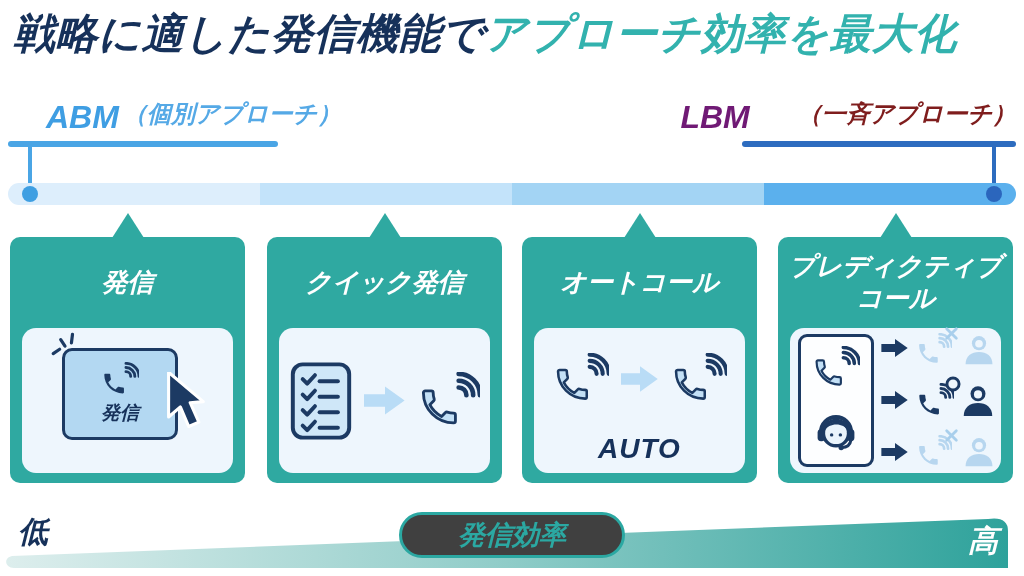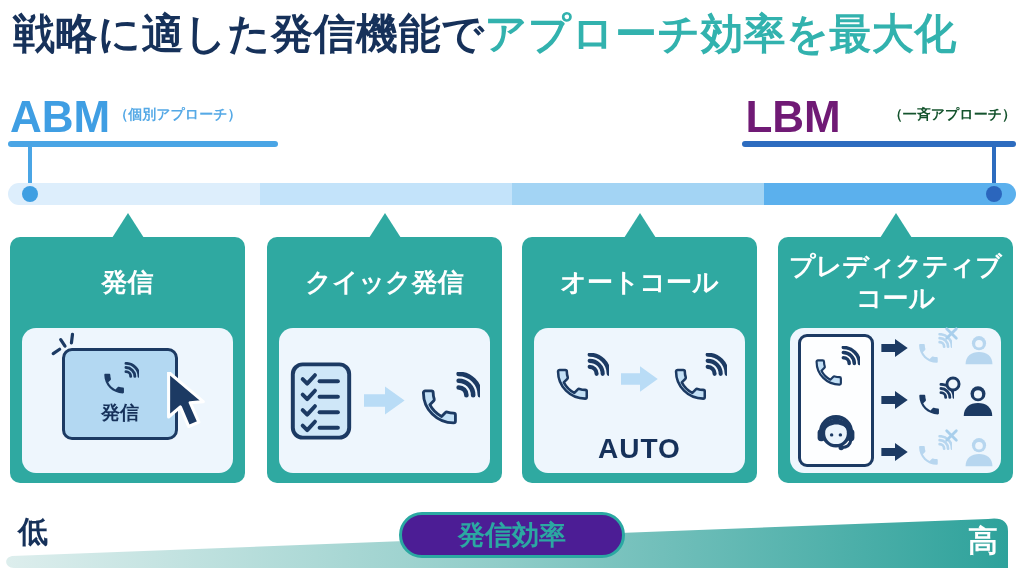--- a/index.html
+++ b/index.html
@@ -1,40 +1,40 @@
 <!DOCTYPE html>
 <html><head>
 <meta charset="utf-8">
 <style>
   * { margin:0; padding:0; box-sizing:border-box; }
   html,body { width:1024px; height:576px; }
   body {
     font-family:"Liberation Sans","DejaVu Sans",sans-serif;
     background:#ffffff; position:relative; overflow:hidden;
   }
-  .stage { position:absolute; inset:0; width:1024px; height:576px; }
+  .stage { position:absolute; inset:0; width:1024px; height:576px;font-style:italic; }
 
   
   .main-title {
     position:absolute; left:13px; top:6px; width:1004px;
     font-size:42px; font-weight:900; letter-spacing:0.5px; white-space:nowrap;
   }
   .main-title .t-navy { color:#16315a; }
   .main-title .t-teal { color:#32b2ae; }
 
   
   .axis-label { position:absolute; top:99px; display:flex; align-items:flex-start; }
   .axis-label.left  { left:10px; }
   .axis-label.right { right:8px; }
-  .axis-abbr { font-size:44px; font-weight:800; line-height:36px; }
-  .axis-paren { font-size:14px; font-weight:600; line-height:30px; margin-left:4px;text-align:center; }
+  .axis-abbr { font-size:32px; font-weight:800; line-height:36px;margin-left:36px; }
+  .axis-paren { font-size:24px; font-weight:600; line-height:30px; margin-left:4px;text-align:center; }
   .left  .axis-abbr  { color:#3f9ee3; }
   .left  .axis-paren { color:#55a9e6; }
   .right .axis-abbr  { color:#701a75; }
-  .right .axis-paren { color:#14532d;margin-left:48px; }
+  .right .axis-paren { color:#7f1d1d;margin-left:48px; }
   .axis-underline { position:absolute; top:141px; height:6px; border-radius:3px; }
   .axis-underline.left  { left:8px;  width:270px; background:#4aa5e5; }
   .axis-underline.right { right:8px; width:274px; background:#2d6cbf; }
 
   .connector { position:absolute; width:4px; top:147px; height:47px; }
   .connector.left  { left:28px;  background:#4aa5e5; }
   .connector.right { left:992px; background:#2d6cbf; }
   .bar-dot { position:absolute; width:16px; height:16px; border-radius:50%; top:186px; }
   .bar-dot.left  { left:22px;  background:#3f9fe2; }
   .bar-dot.right { left:986px; background:#2b66bd; }
@@ -106,21 +106,21 @@
   .pwx { position:relative; }
   .pwx .xmark { position:absolute; right:-7px; top:-7px; }
   .pwx .ring  { position:absolute; right:-8px; top:-8px; }
 
   
   .wedge-svg { position:absolute; left:0; top:506px; width:1024px; height:64px; }
   .low-label  { position:absolute; left:18px; top:512px; font-size:30px; font-weight:800; color:#16315a; }
   .high-label { position:absolute; right:26px; top:521px; font-size:30px; font-weight:800; color:#ffffff; }
   .efficiency-pill {
     position:absolute; left:50%; top:512px; transform:translateX(-50%);
-    width:226px; height:46px; background:#4c1d95;
+    width:226px; height:46px; background:#404040;
     border:3px solid #2ba8a2; border-radius:999px;
     display:flex; align-items:center; justify-content:center;
     font-size:27px; font-weight:800; color:#2ba8a2;
   }
 </style>
 </head>
 <body>
 
 <svg width="0" height="0" style="position:absolute" aria-hidden="true">
   <defs>

